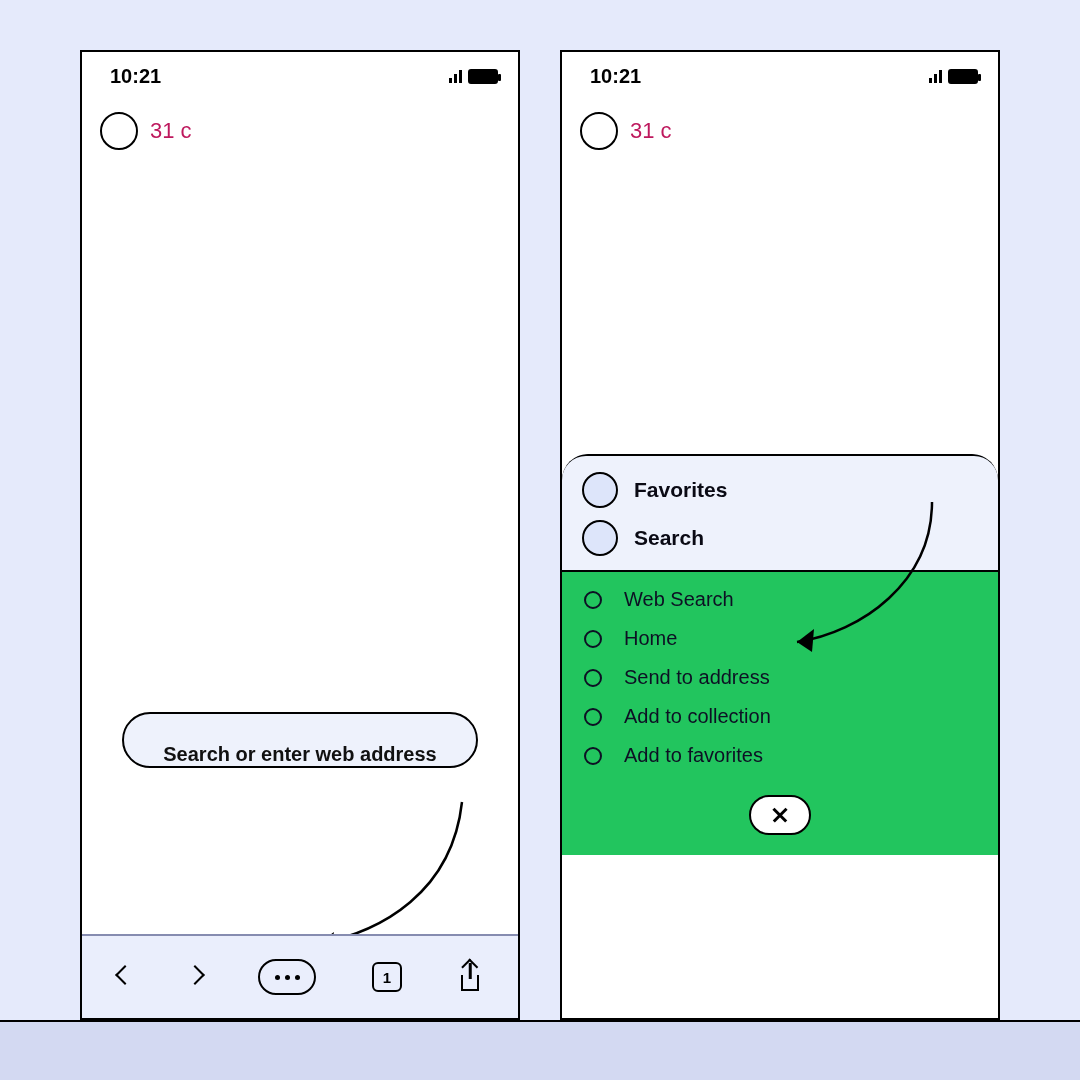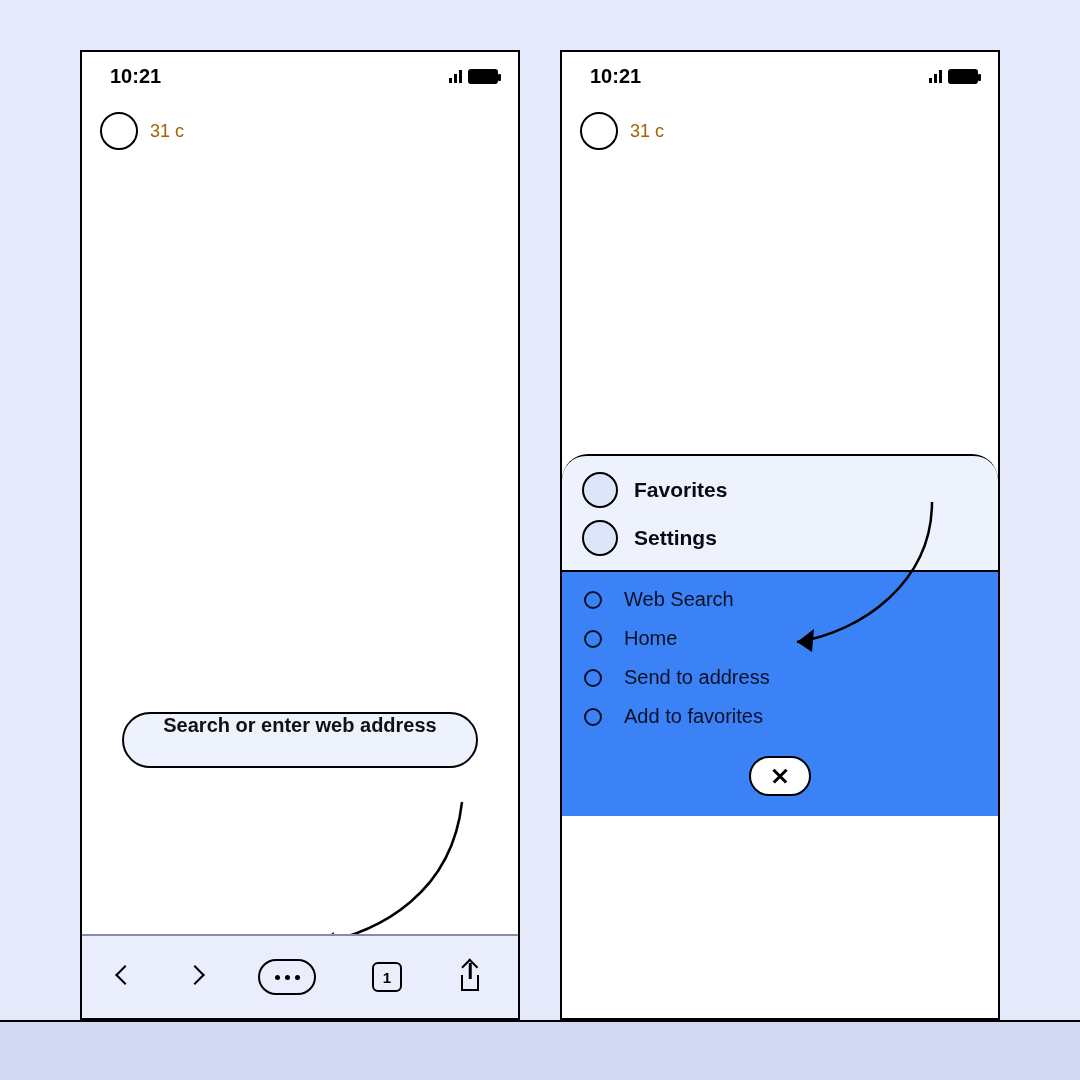--- a/index.html
+++ b/index.html
@@ -56,30 +56,30 @@
   }
   .battery:after {
     content:""; position:absolute; right:-5px; top:3px; width:3px; height:7px; background:#000; border-radius:1px;
   }
   .avatar-row {
     display:flex; align-items:center; gap:12px; padding: 12px 18px;
   }
   .avatar {
     width: 38px; height: 38px; border-radius: 50%; background: #fff; border: 2px solid #000;
   }
-  .avatar-label { font-size: 18px; color: #a16207; }
+  .avatar-label { font-size: 22px; color: #be185d; }
   .addressbar {
     position: absolute;
     left: 40px; right: 40px;
     top: 660px;
     height: 56px;
     border: 2px solid #000;
     border-radius: 28px;
     background: #EEF2FC;
-    display:flex; align-items:flex-start; justify-content:center;
+    display:flex; align-items:flex-end; justify-content:center;
     font-weight: 700; font-size: 20px; color: #111;
   }
   .bottombar {
     position:absolute; left:0; right:0; bottom:0; height: 84px;
     background: #EAEEFC;
     border-top: 2px solid #868CB0;
     display:flex; align-items:center; justify-content:space-around;
     padding: 0 8px;
   }
   .chev { width:14px; height:14px; border-left:2.5px solid #000; border-bottom:2.5px solid #000; display:inline-block;}
@@ -110,21 +110,21 @@
     position:absolute; left:-2px; right:-2px; top:0; bottom:-2px;
     border:2px solid #000; border-bottom:none;
     border-top-left-radius:26px; border-top-right-radius:26px;
     pointer-events:none;
   }
   .sheet-top { background:#EEF2FC; padding:18px 20px 14px 20px; display:flex; flex-direction:column; gap:12px; }
   .sheet-item { display:flex; align-items:center; gap:16px; }
   .sheet-item .ico { width:36px; height:36px; border-radius:50%; background:#DDE5FA; border:2px solid #000; }
   .sheet-item .lbl { font-weight:800; font-size:21px; color:#0a0a14; }
   .divider { height:2px; background:#000; }
-  .sheet-bottom { background:#3b82f6; padding: 16px 22px 20px 22px; flex:1; display:flex; flex-direction:column; gap:16px;}
+  .sheet-bottom { background:#22c55e; padding: 16px 22px 20px 22px; flex:1; display:flex; flex-direction:column; gap:16px;}
   .opt { display:flex; align-items:center; gap:22px; color:#0d1024; font-size:20px;}
   .opt .ring { width:18px; height:18px; border-radius:50%; border:2.5px solid #0d1024; }
   .close-pill {
     align-self:center; margin-top:12px;
     width:62px; height:40px; border-radius:20px; border:2px solid #000; background:#fff;
     display:flex; align-items:center; justify-content:center; font-size:20px; font-weight:700;
   }
   .close-pill .x { width:16px; height:16px; position:relative; }
   .close-pill .x:before, .close-pill .x:after {
     content:""; position:absolute; left:50%; top:50%; width:18px; height:2.5px; background:#000;
@@ -204,36 +204,40 @@
     </div>
 
     <div class="sheet">
       <div class="sheet-top">
         <div class="sheet-item">
           <span class="ico"></span>
           <span class="lbl">Favorites</span>
         </div>
         <div class="sheet-item">
           <span class="ico"></span>
-          <span class="lbl">Settings</span>
+          <span class="lbl">Search</span>
         </div>
       </div>
       <div class="divider"></div>
       <div class="sheet-bottom">
         <div class="opt">
           <span class="ring"></span>
           <span>Web Search</span>
         </div>
         <div class="opt">
           <span class="ring"></span>
           <span>Home</span>
         </div>
         <div class="opt">
           <span class="ring"></span>
           <span>Send to address</span>
+        </div>
+        <div class="opt">
+          <span class="ring"></span>
+          <span>Add to collection</span>
         </div>
         <div class="opt">
           <span class="ring"></span>
           <span>Add to favorites</span>
         </div>
         <div class="close-pill">
           <span class="x"></span>
         </div>
       </div>
       <div class="sheet-outline"></div>

